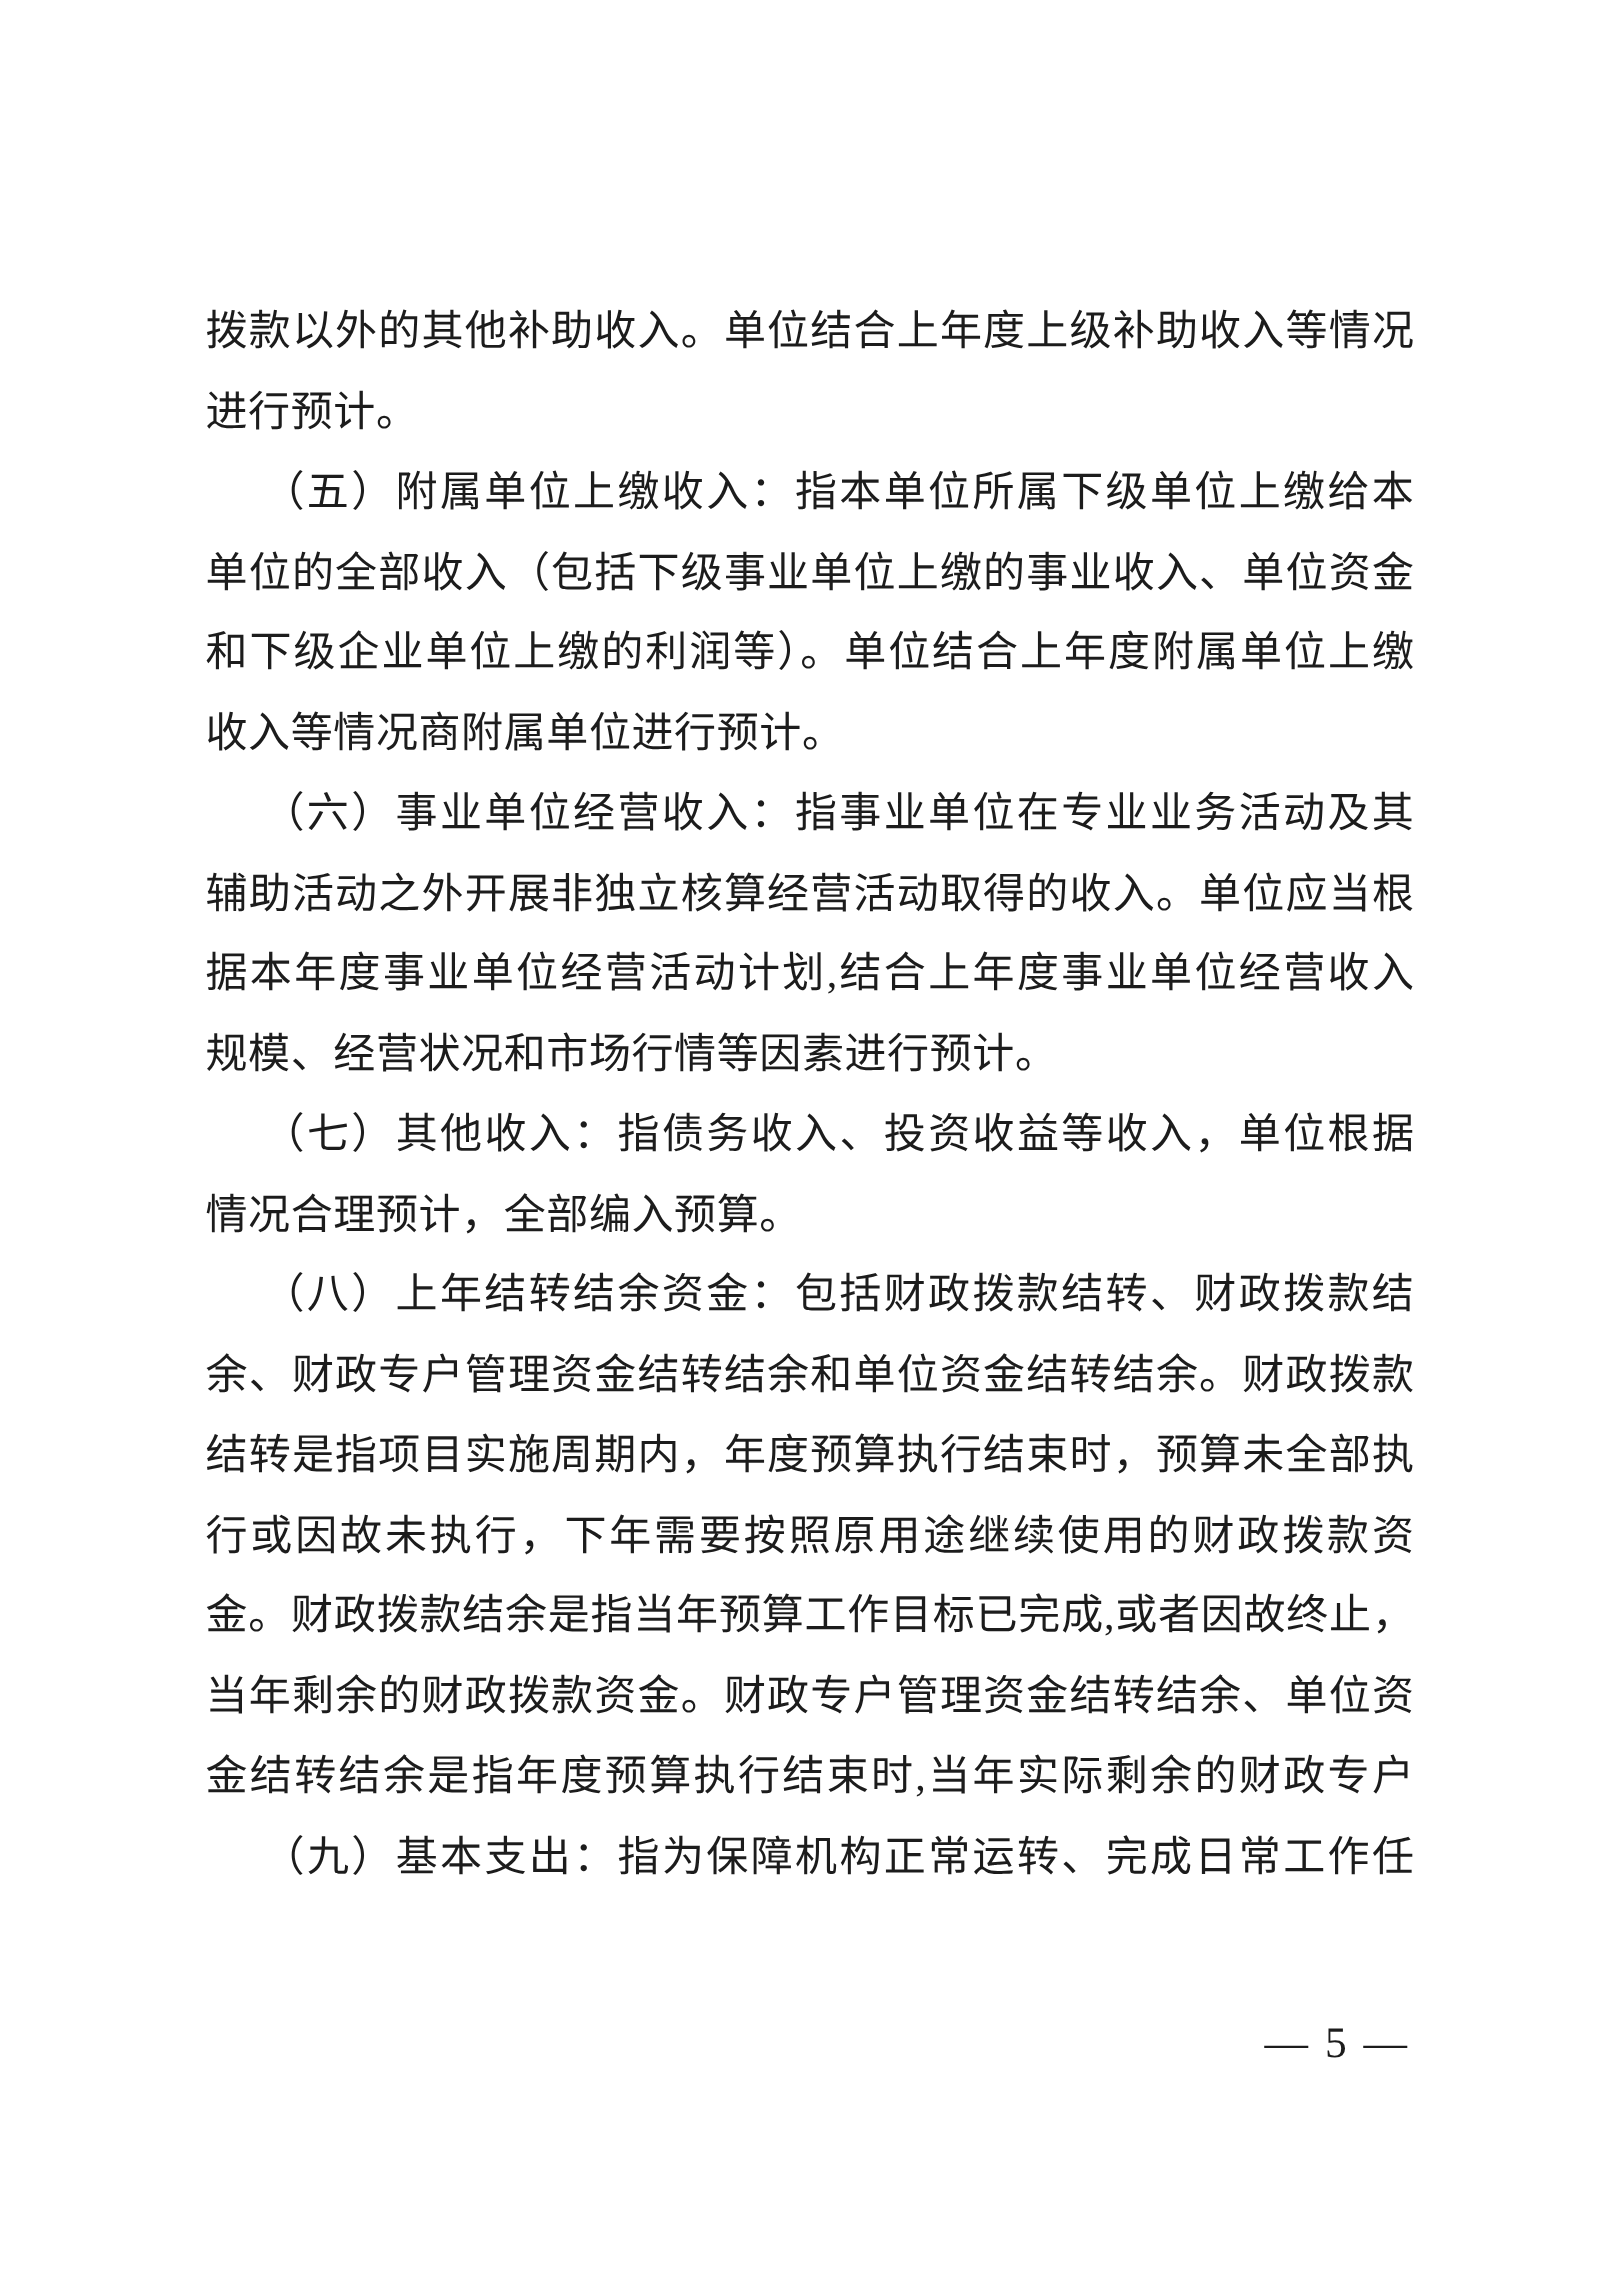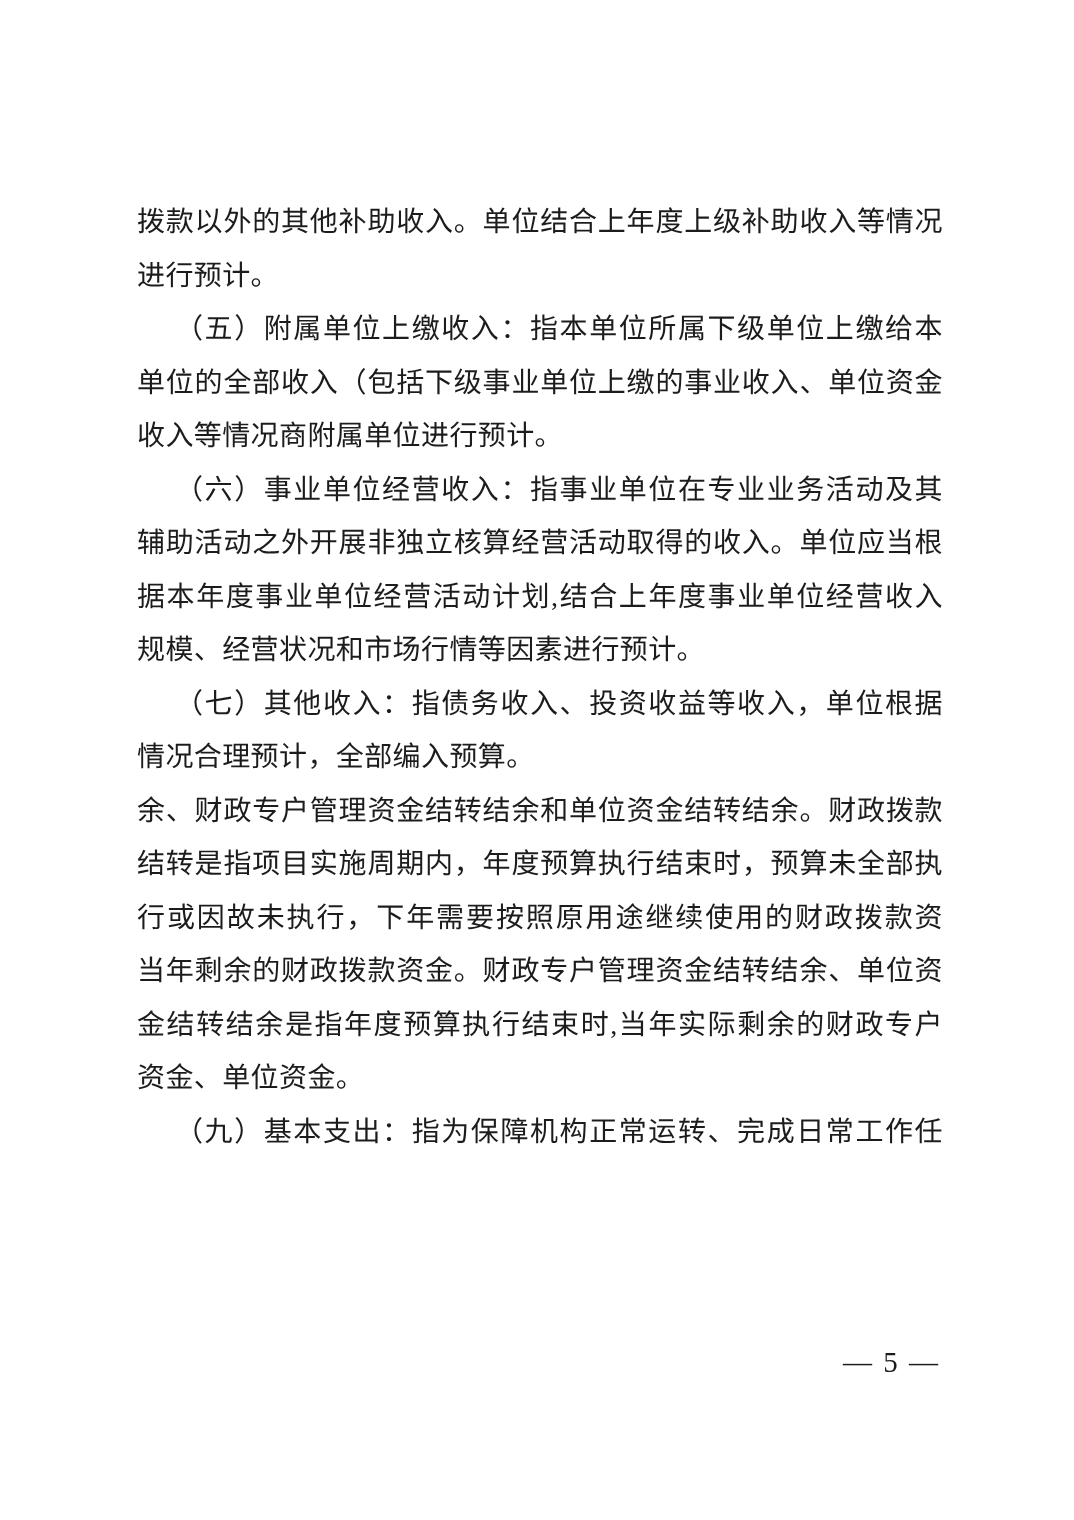--- a/index.html
+++ b/index.html
@@ -53,35 +53,37 @@
 <body>
 
 <div class="page">
   <main class="content">
 
     <div class="line"><span>拨款以外的其他补助收入。单位结合上年度上级补助收入等情况</span></div>
     <div class="line end"><span>进行预计。</span></div>
 
     <div class="line indent"><span class="lead">（五）附属单位上缴收入：</span><span>指本单位所属下级单位上缴给本</span></div>
     <div class="line"><span>单位的全部收入（包括下级事业单位上缴的事业收入、单位资金</span></div>
+    <div class="line"><span>和下级企业单位上缴的利润等）。单位结合上年度附属单位上缴</span></div>
     <div class="line end"><span>收入等情况商附属单位进行预计。</span></div>
 
     <div class="line indent"><span class="lead">（六）事业单位经营收入：</span><span>指事业单位在专业业务活动及其</span></div>
     <div class="line"><span>辅助活动之外开展非独立核算经营活动取得的收入。单位应当根</span></div>
     <div class="line"><span>据本年度事业单位经营活动计划,结合上年度事业单位经营收入</span></div>
     <div class="line end"><span>规模、经营状况和市场行情等因素进行预计。</span></div>
 
     <div class="line indent"><span class="lead">（七）其他收入：</span><span>指债务收入、投资收益等收入，单位根据</span></div>
     <div class="line end"><span>情况合理预计，全部编入预算。</span></div>
 
+    <div class="line indent"><span class="lead">（八）上年结转结余资金：</span><span>包括财政拨款结转、财政拨款结</span></div>
     <div class="line"><span>余、财政专户管理资金结转结余和单位资金结转结余。财政拨款</span></div>
     <div class="line"><span>结转是指项目实施周期内，年度预算执行结束时，预算未全部执</span></div>
     <div class="line"><span>行或因故未执行，下年需要按照原用途继续使用的财政拨款资</span></div>
+    <div class="line"><span>金。财政拨款结余是指当年预算工作目标已完成,或者因故终止，</span></div>
     <div class="line"><span>当年剩余的财政拨款资金。财政专户管理资金结转结余、单位资</span></div>
     <div class="line"><span>金结转结余是指年度预算执行结束时,当年实际剩余的财政专户</span></div>
-    <div class="line end"><span>资金、单位资金。</span></div>
 
     <div class="line indent"><span class="lead">（九）基本支出：</span><span>指为保障机构正常运转、完成日常工作任</span></div>
 
   </main>
 
   <div class="footer">— 5 —</div>
 </div>
 
 </body></html>

